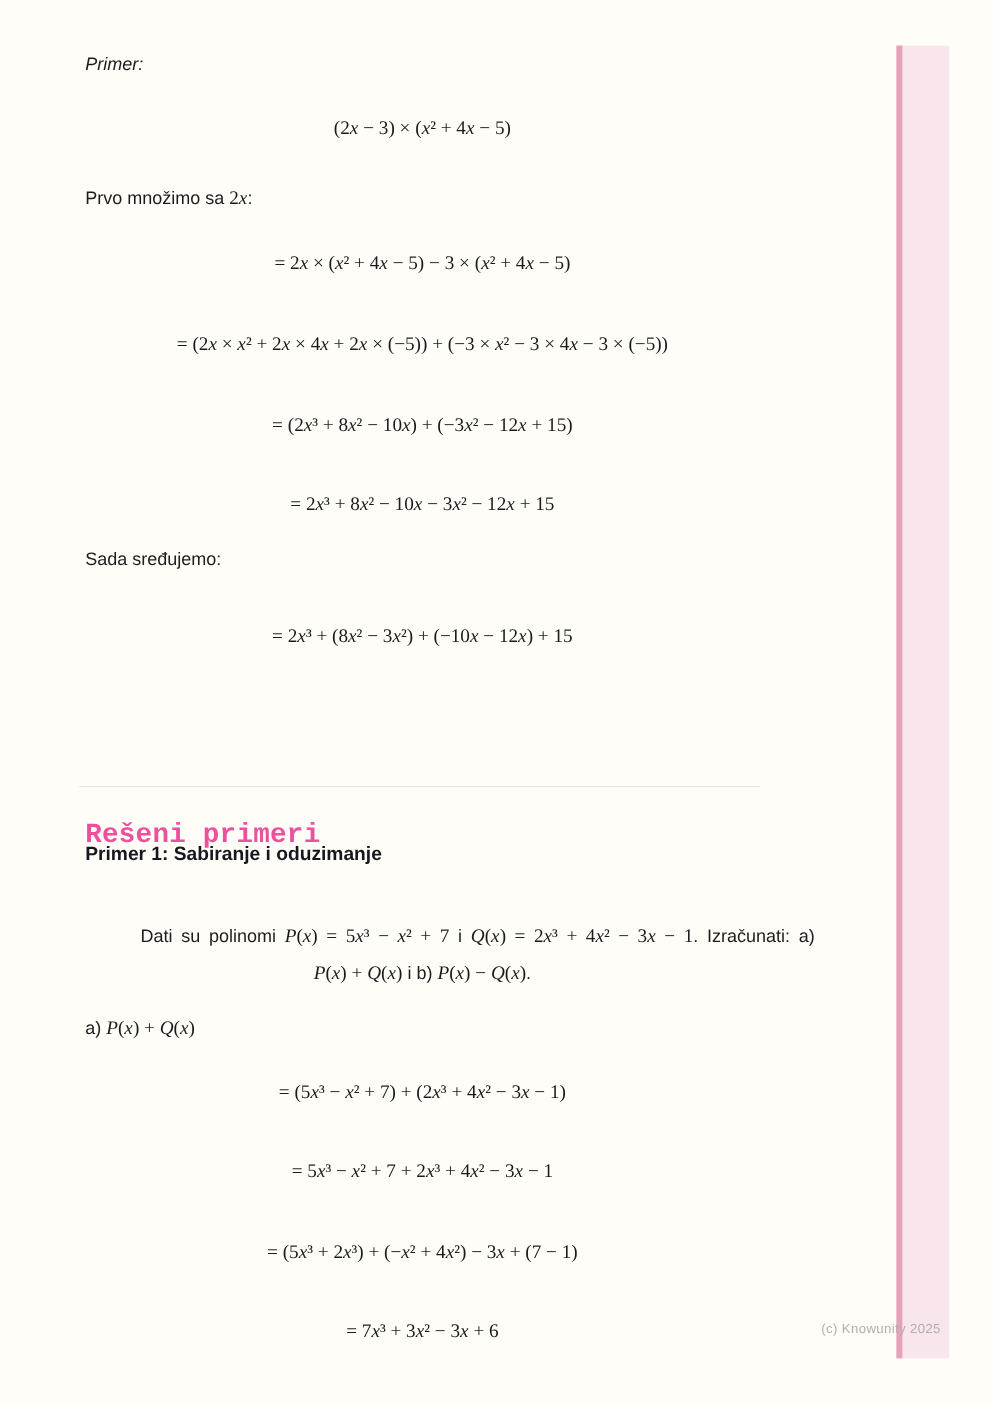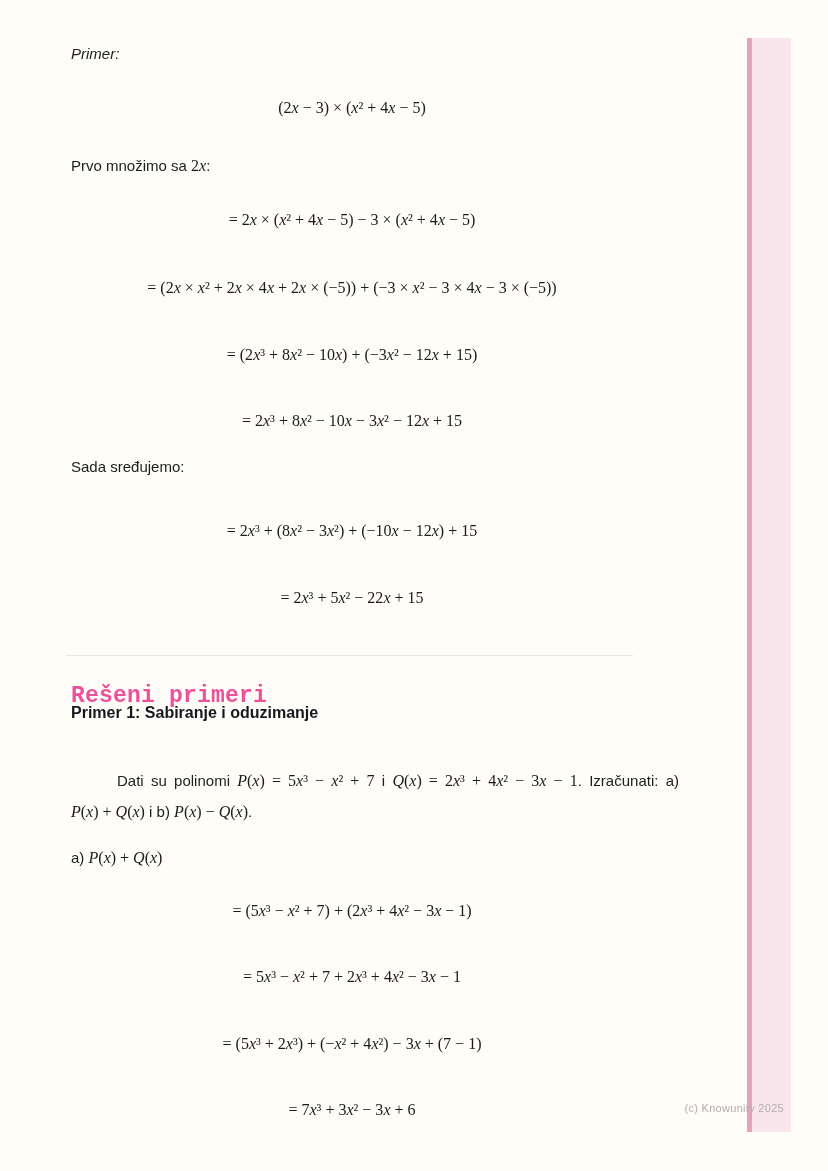--- a/index.html
+++ b/index.html
@@ -46,20 +46,21 @@
     left: 71px;
     font-size: 16px;
     font-weight: bold;
     color: #16181f;
   }
   .para-line {
     left: 71px;
     width: 562px;
     font-size: 15px;
     line-height: 22px;
+    text-align: center;
   }
   .justify-line {
     text-align: justify;
     text-align-last: justify;
     margin-left: 46px;
   }
   .divider {
     left: 66px;
     width: 567px;
     height: 1px;
@@ -94,21 +95,20 @@
   <div class="abs label" style="top:157px"><span>Prvo množimo sa </span><span class="math">2<i>x</i></span><span>:</span></div>
 
   <div class="abs formula math" style="top:211px">= 2<i>x</i> × (<i>x</i>² + 4<i>x</i> − 5) − 3 × (<i>x</i>² + 4<i>x</i> − 5)</div>
   <div class="abs formula math" style="top:279px">= (2<i>x</i> × <i>x</i>² + 2<i>x</i> × 4<i>x</i> + 2<i>x</i> × (−5)) + (−3 × <i>x</i>² − 3 × 4<i>x</i> − 3 × (−5))</div>
   <div class="abs formula math" style="top:346px">= (2<i>x</i>³ + 8<i>x</i>² − 10<i>x</i>) + (−3<i>x</i>² − 12<i>x</i> + 15)</div>
   <div class="abs formula math" style="top:412px">= 2<i>x</i>³ + 8<i>x</i>² − 10<i>x</i> − 3<i>x</i>² − 12<i>x</i> + 15</div>
 
   <div class="abs label" style="top:458px">Sada sređujemo:</div>
 
   <div class="abs formula math" style="top:522px">= 2<i>x</i>³ + (8<i>x</i>² − 3<i>x</i>²) + (−10<i>x</i> − 12<i>x</i>) + 15</div>
-  <div class="abs formula math" style="top:589px">= 2<i>x</i>³ + 5<i>x</i>² − 22<i>x</i> + 15</div>
 
   <div class="abs divider" style="top:655px"></div>
 
   <div class="abs section-heading" style="top:683px; color:#ec529b">Rešeni primeri</div>
 
   <div class="abs sub-heading" style="top:704px">Primer 1: Sabiranje i oduzimanje</div>
 
   <div class="abs para-line justify-line" style="top:770px"><span>Dati su polinomi </span><span class="math"><i>P</i>(<i>x</i>) = 5<i>x</i>³ − <i>x</i>² + 7</span><span> i </span><span class="math"><i>Q</i>(<i>x</i>) = 2<i>x</i>³ + 4<i>x</i>² − 3<i>x</i> − 1</span><span>. Izračunati: a)</span></div>
   <div class="abs para-line" style="top:801px"><span class="math"><i>P</i>(<i>x</i>) + <i>Q</i>(<i>x</i>)</span><span> i b) </span><span class="math"><i>P</i>(<i>x</i>) − <i>Q</i>(<i>x</i>)</span><span>.</span></div>
 

